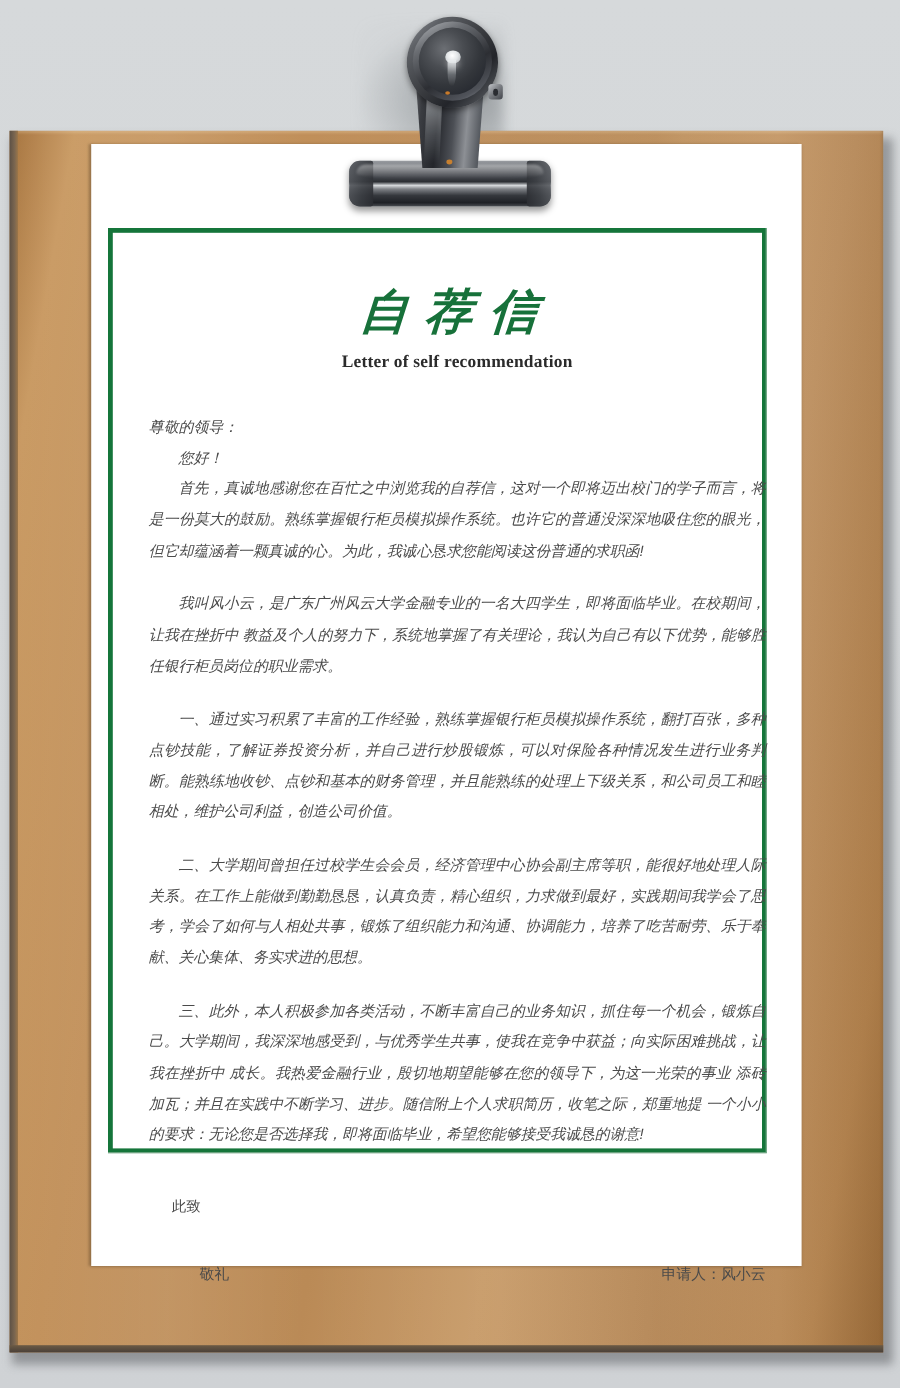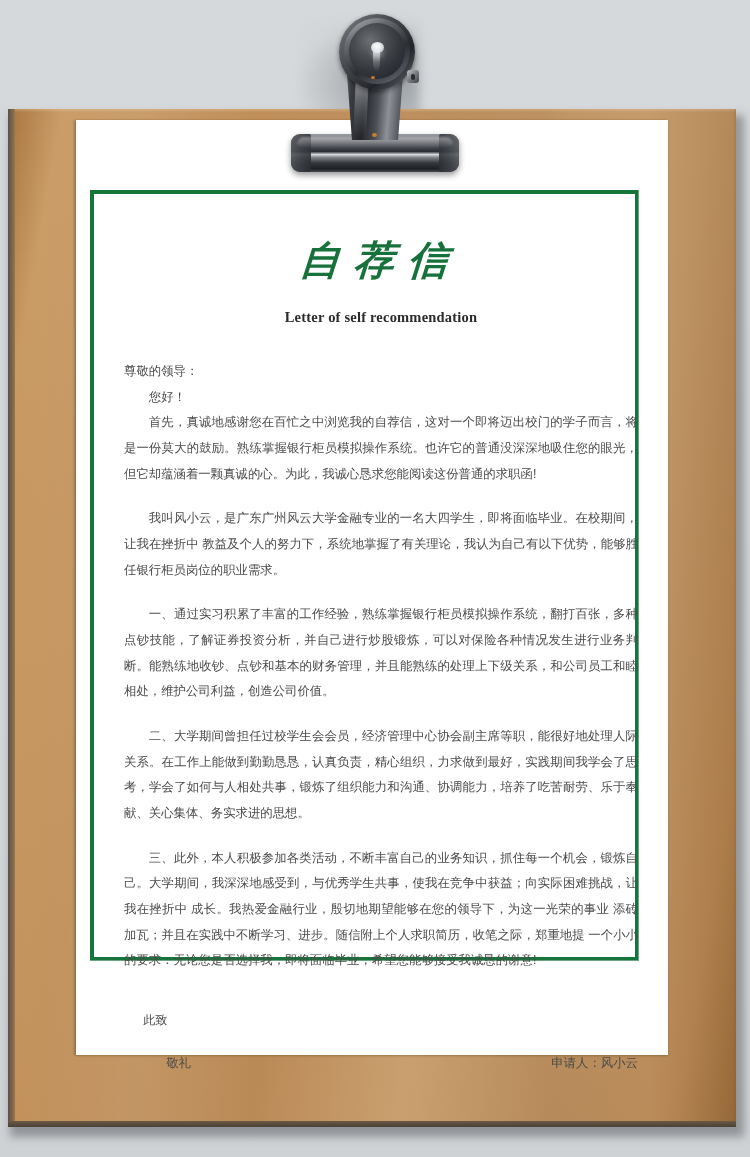--- a/index.html
+++ b/index.html
@@ -150,21 +150,21 @@
     font-family: "DejaVu Serif", "Liberation Serif", serif;
     font-size: 40px;
     font-weight: bold;
     letter-spacing: 14px;
     line-height: 1.1;
     font-style: italic;
     transform: skewX(-4deg);
   }
   #title-en {
     text-align: center;
-    margin-top: 27px;
+    margin-top: 12px;
     font-family: "Liberation Serif", "DejaVu Serif", serif;
     font-size: 14.5px;
     font-weight: bold;
     color: #2b2b2b;
     letter-spacing: 0.2px;
   }
 
   .body-block {
     margin-top: 33px;
     font-size: 12.4px;
@@ -172,33 +172,34 @@
     color: #4a4a4a;
     text-align: justify;
     text-justify: inter-ideograph;
   }
   .para {
     margin: 0;
     font-size: 12.4px;
     line-height: 2.07;
     text-align: justify;
     text-justify: inter-ideograph;
+    font-style: italic;
   }
   .para.indent { text-indent: 2em; }
   .para.gap { margin-top: 19px; }
 
   
   #closing { margin-top: 34px; }
   #closing-line1 {
     font-size: 12px;
     line-height: 2.07;
     text-indent: 1.6em;
   }
   #closing-row {
-    margin-top: 18px;
+    margin-top: 32px;
     display: flex;
     align-items: baseline;
     justify-content: space-between;
     font-size: 12.4px;
     line-height: 2.07;
   }
   #closing-salute { padding-left: 3.4em; }
   #signature { padding-right: 0px; }
 
   

